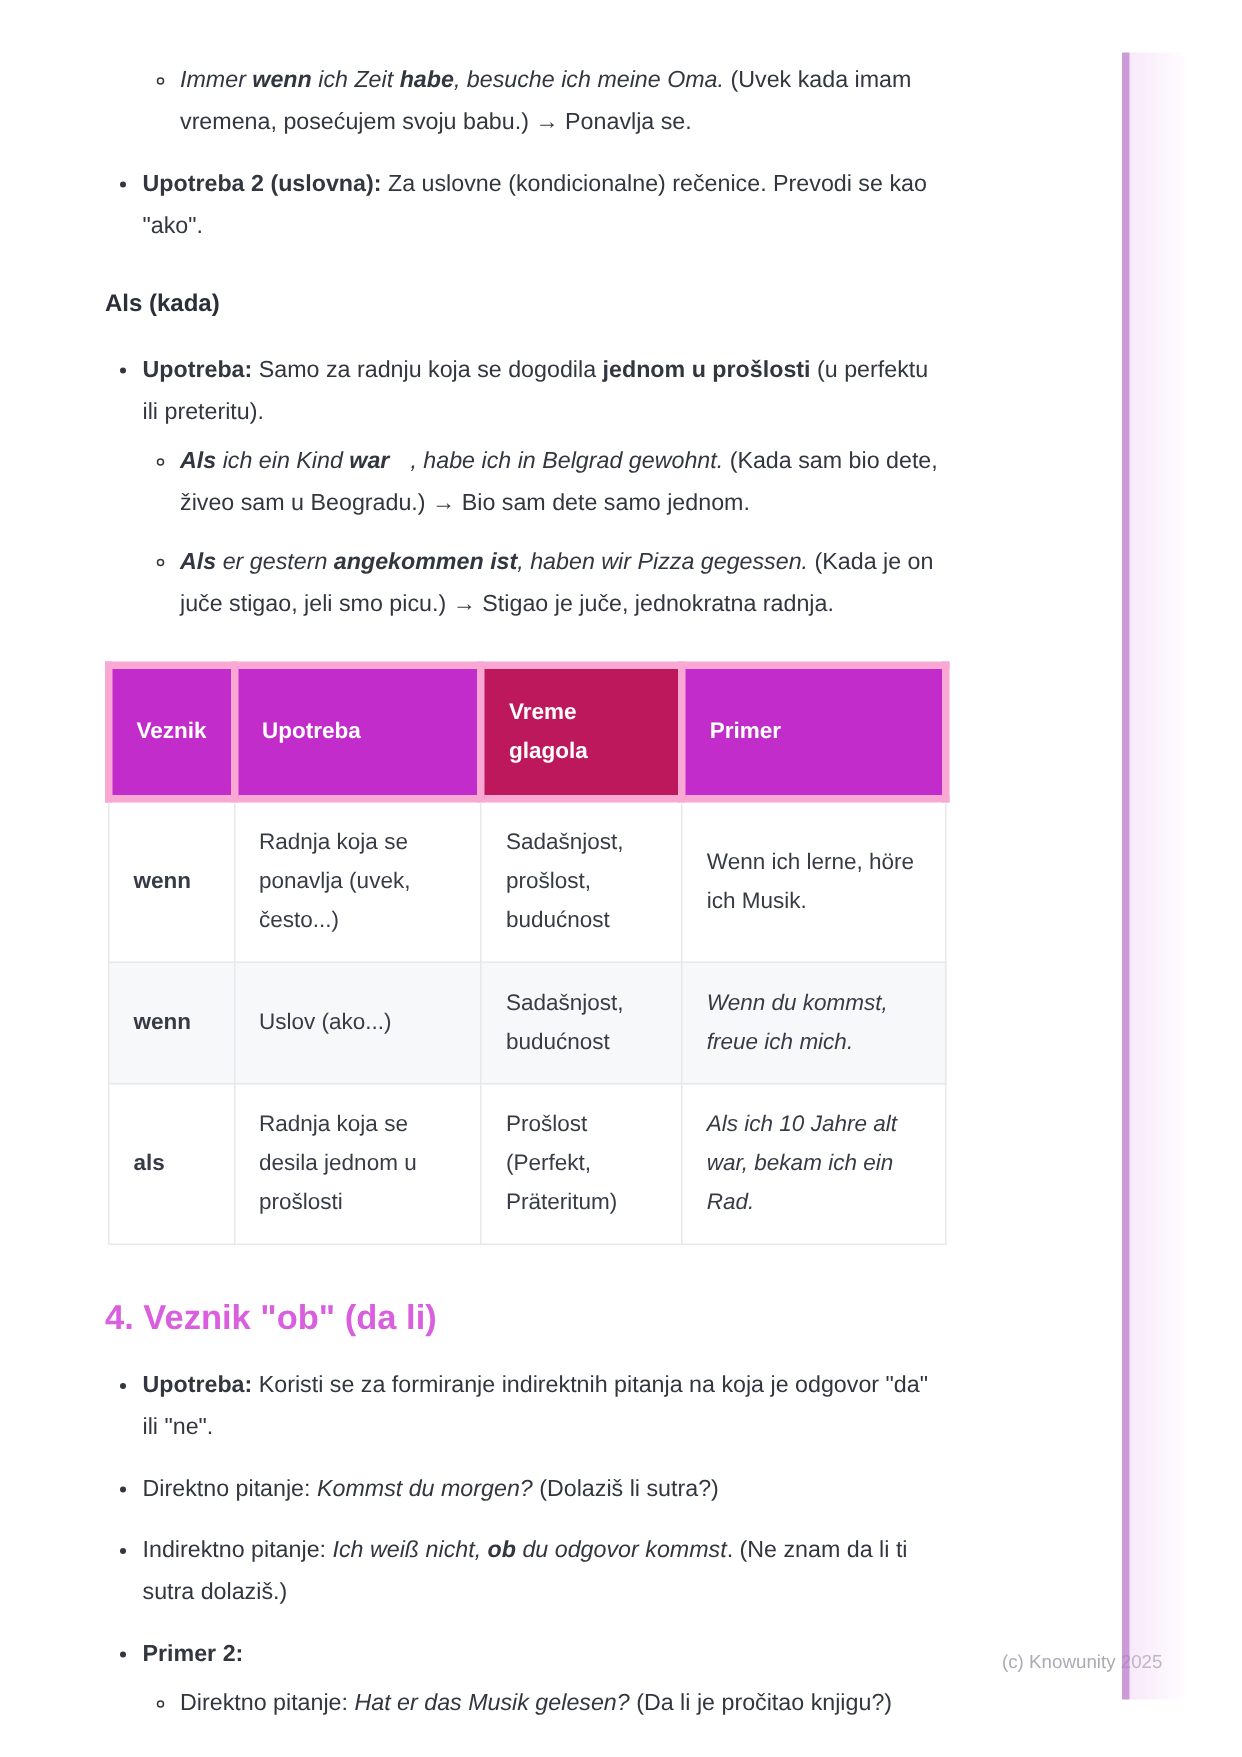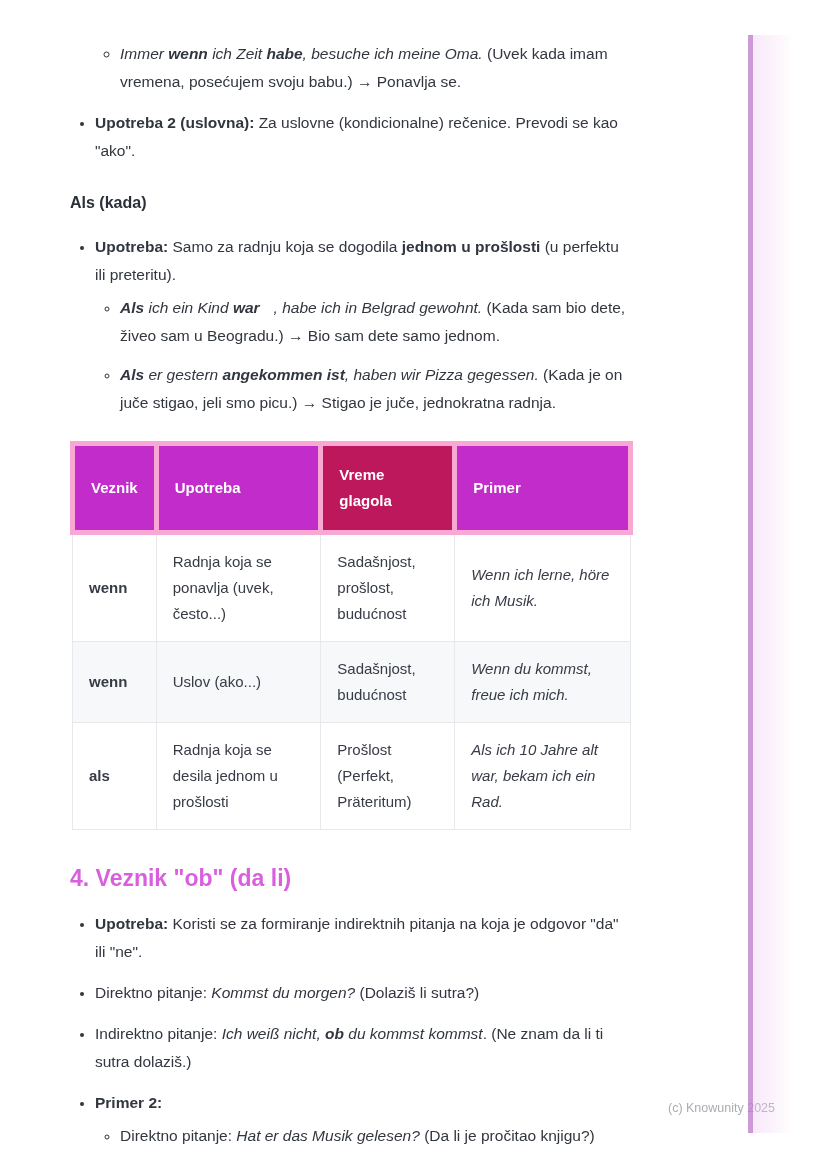--- a/index.html
+++ b/index.html
@@ -103,21 +103,21 @@
         <th style="background: rgb(193, 44, 203); margin-top: 31px;">Upotreba</th>
         <th style="background: #be185d;">Vreme glagola</th>
         <th style="background: rgb(193, 44, 203);">Primer</th>
       </tr>
     </thead>
     <tbody>
       <tr>
         <td><span style="font-weight: 700;">wenn</span></td>
         <td><span>Radnja koja se ponavlja (uvek, često...)</span></td>
         <td><span>Sadašnjost, prošlost, budućnost</span></td>
-        <td><span style="font-style: italic;">Wenn ich lerne, höre ich Musik.</span></td>
+        <td><span style="">Wenn ich lerne, höre ich Musik.</span></td>
       </tr>
       <tr class="alt">
         <td><span style="font-weight: 700;">wenn</span></td>
         <td><span>Uslov (ako...)</span></td>
         <td><span>Sadašnjost, budućnost</span></td>
         <td><span style="font-style: italic;">Wenn du kommst, freue ich mich.</span></td>
       </tr>
       <tr>
         <td><span style="font-weight: 700;">als</span></td>
         <td><span>Radnja koja se desila </span><span style="font-weight: 400;">jednom</span><span> u prošlosti</span></td>
@@ -125,21 +125,21 @@
         <td><span style="font-style: italic;">Als ich 10 Jahre alt war, bekam ich ein Rad.</span></td>
       </tr>
     </tbody>
   </table>
 
   <h2 class="big" id="ob-heading" style="color: rgb(217, 95, 223);">4. Veznik "ob" (da li)</h2>
 
   <ul class="l1">
     <li><span style="font-weight: 700;">Upotreba:</span><span> Koristi se za formiranje indirektnih pitanja na koja je odgovor "da" ili "ne".</span></li>
     <li><span>Direktno pitanje: </span><span style="font-style: italic;">Kommst du morgen?</span><span> (Dolaziš li sutra?)</span></li>
-    <li><span>Indirektno pitanje: </span><span style="font-style: italic;">Ich weiß nicht, </span><span style="font-weight: 700; font-style: italic;">ob</span><span style="font-style: italic;"> du kommst </span><span style="font-weight: 400; font-style: italic;">kommst</span><span>. (Ne znam da li ti sutra dolaziš.)</span></li>
+    <li><span>Indirektno pitanje: </span><span style="font-style: italic;">Ich weiß nicht, </span><span style="font-weight: 700; font-style: italic;">ob</span><span style="font-style: italic;"> du odgovor </span><span style="font-weight: 400; font-style: italic;">kommst</span><span>. (Ne znam da li ti sutra dolaziš.)</span></li>
     <li>
       <span><span style="font-weight: 700;">Primer 2:</span></span>
       <ul class="l2">
         <li><span>Direktno pitanje: </span><span style="font-style: italic;">Hat er das Musik gelesen?</span><span> (Da li je pročitao knjigu?)</span></li>
       </ul>
     </li>
   </ul>
 
 </div>
 

